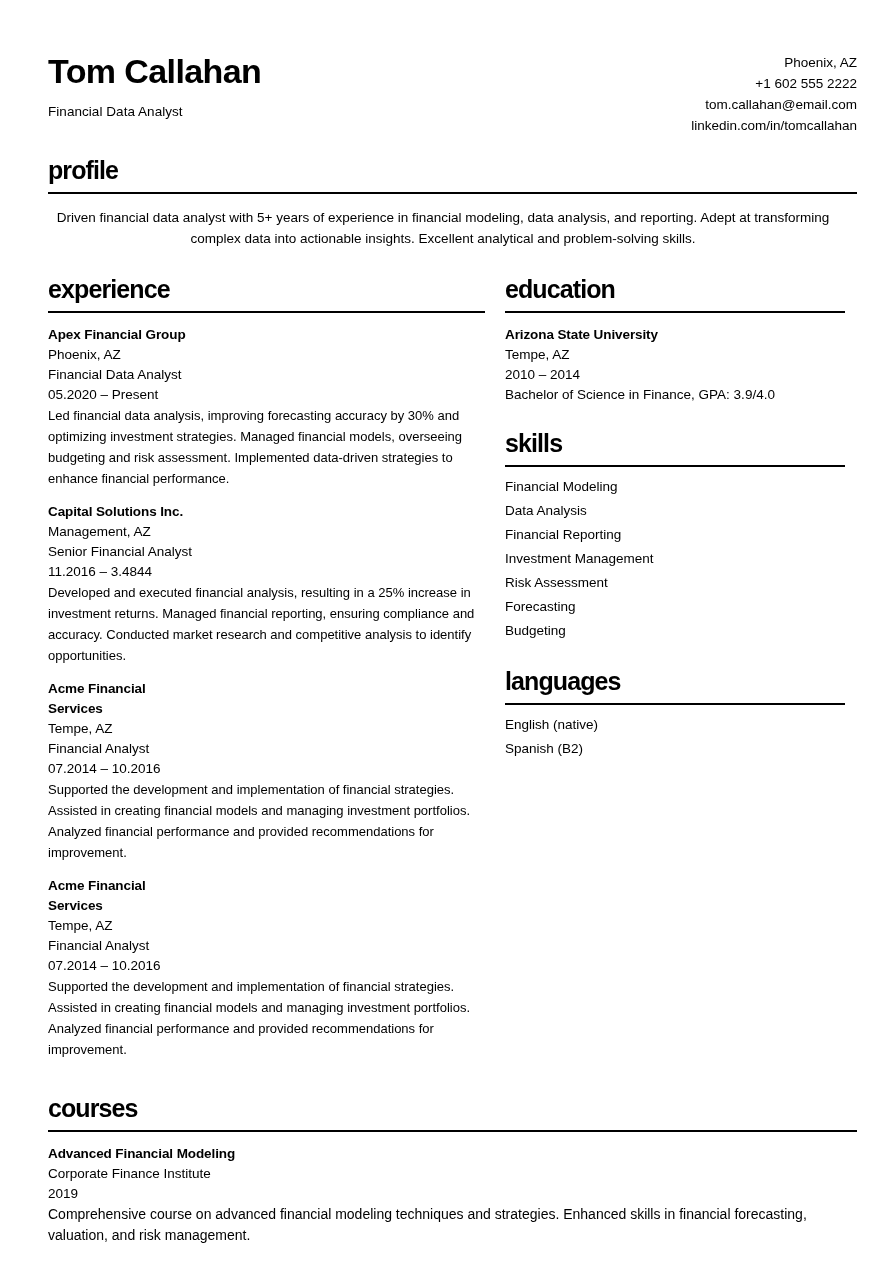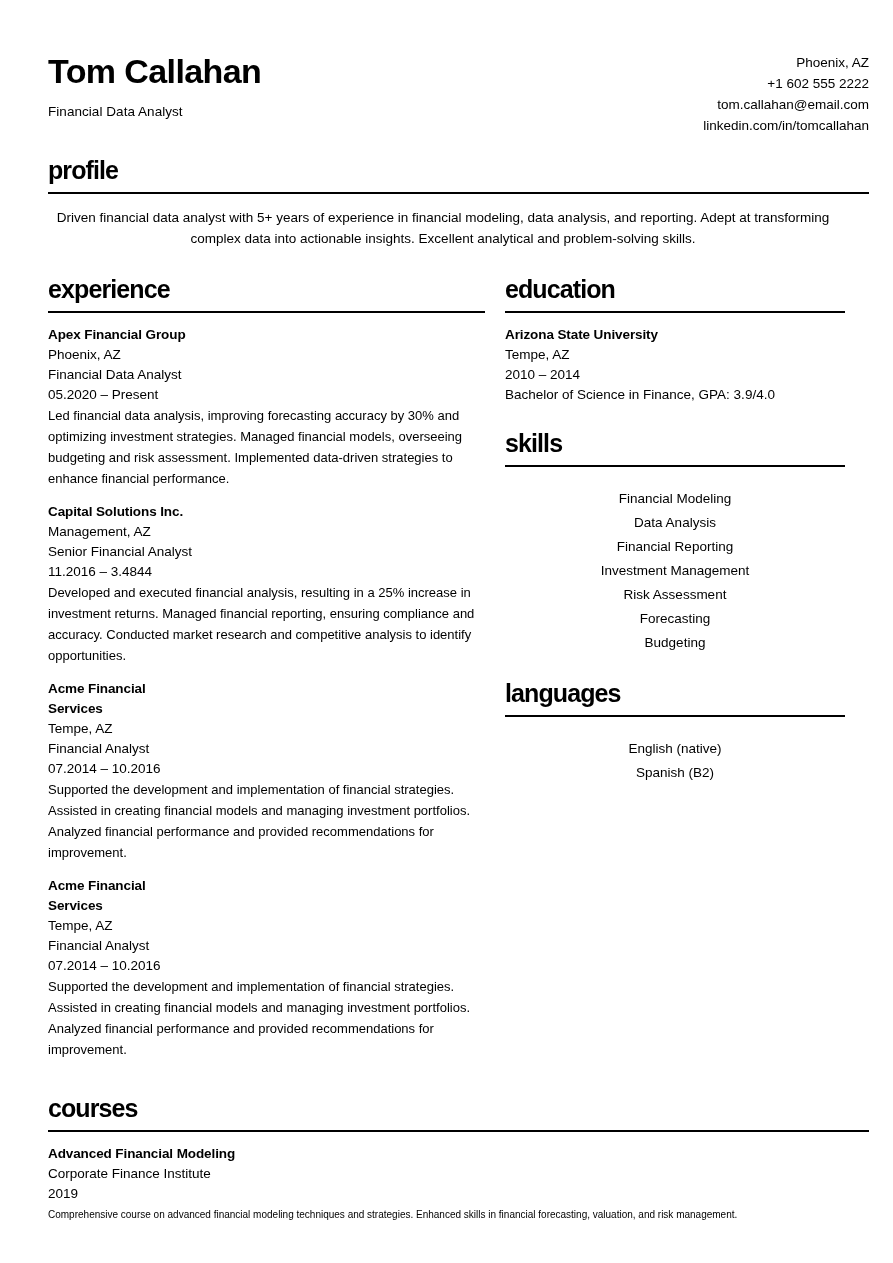--- a/index.html
+++ b/index.html
@@ -12,21 +12,21 @@
     color: #000000;
     -webkit-font-smoothing: antialiased;
   }
   .page {
     position: relative;
     width: 893px;
     height: 1263px;
     overflow: hidden;
     background: #ffffff;
     box-sizing: border-box;
-    padding: 48px 24px 0 48px;
+    padding: 48px 36px 0 48px;
   }
 
   
   .header {
     display: flex;
     justify-content: space-between;
     align-items: flex-start;
     margin-top: 2px;
   }
   .identity { padding-top: 4px; }
@@ -109,34 +109,33 @@
   .entry-desc {
     font-size: 13px;
     font-weight: 400;
     line-height: 21px;
     margin: 0;
   }
 
   
   .plain-list {
     list-style: none;
-    margin: 20px 0 0 0;
+    margin: 8px 0 0 0;
     padding: 0;
-    text-align: center;
   }
   .plain-list li {
     font-size: 13.5px;
     line-height: 24px;
   }
 
   
   .courses-section { margin-top: 36px; }
   .course-entry { margin-top: 12px; }
   .course-desc {
-    font-size: 10px;
+    font-size: 14px;
     line-height: 21px;
     margin: 0;
     max-width: 800px;
   }
 </style>
 </head>
 <body>
 
 <div class="page">
 

